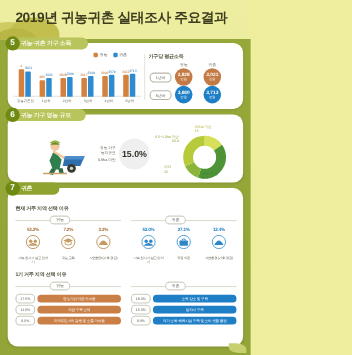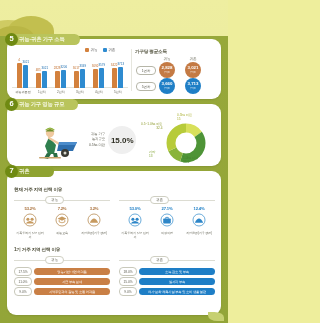--- a/index.html
+++ b/index.html
@@ -104,20 +104,21 @@
 <body>
 
 <div id="root">
 
   <div class="hdr">
     <div class="hills">
       <div class="hill h1"></div>
         <div class="hill h2"></div>
         <div class="hill h3"></div>
     </div>
+    <div class="title">2019년 귀농귀촌 실태조사 주요결과</div>
   </div>
 
   <div class="sec sec-shadow" id="s5">
     <div class="tab" style="left:-1px;top:-5px;width:74px;">
       <div class="tabnum">5</div>
       <div class="tabtxt">귀농·귀촌 가구 소득</div>
     </div>
 
     <div class="legend" style="left:78px;top:9px;">
       <span class="lg">

